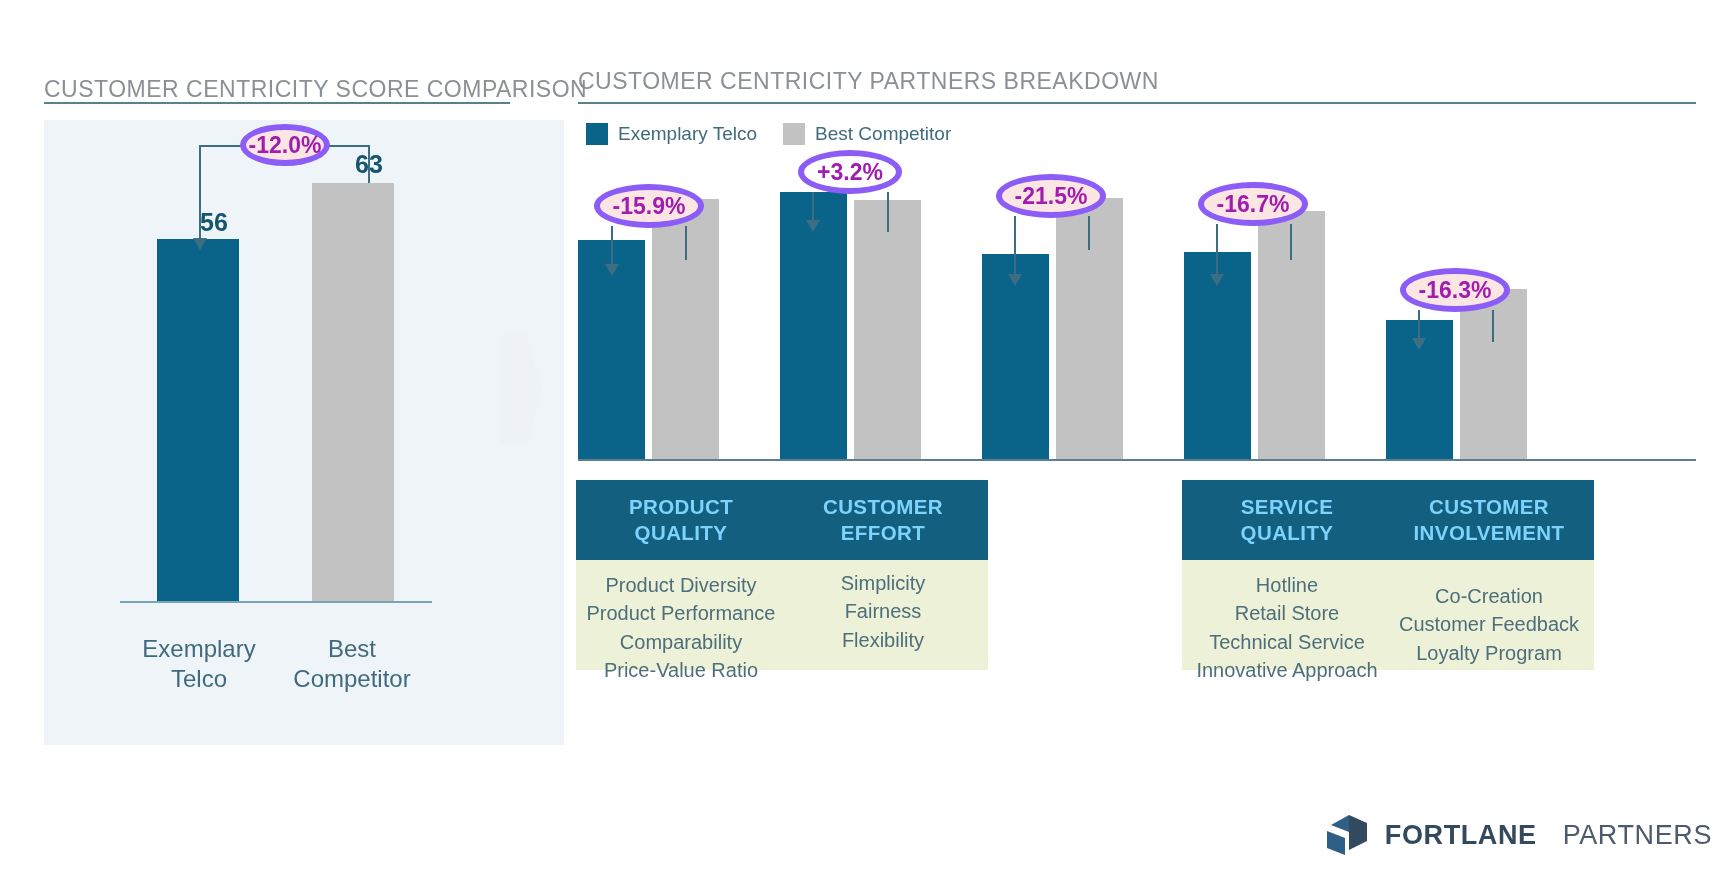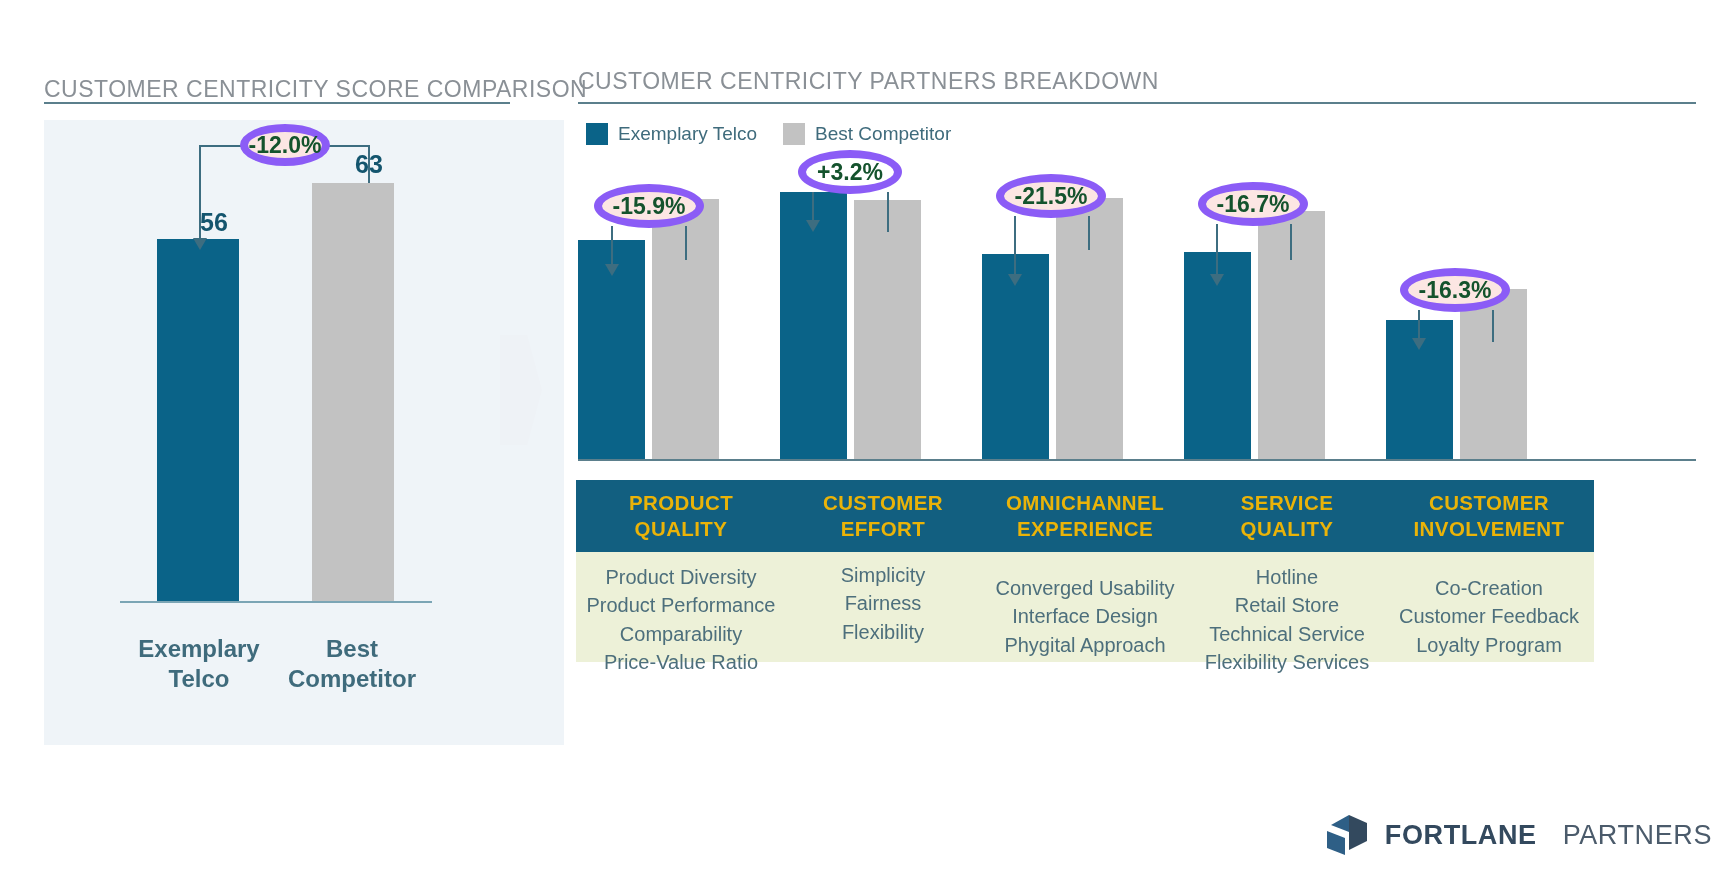--- a/index.html
+++ b/index.html
@@ -63,33 +63,32 @@
     height: 2px;
     background: #7ba5b5;
   }
 
   .cat-label {
     position: absolute;
     font-size: 24px;
     color: #3f6b7c;
     text-align: center;
     line-height: 1.22;
-    font-weight: bold;
   }
 
   
   .badge {
     position: absolute;
-    border: 8px solid #8b5cf6;
+    border: 6px solid #8b5cf6;
     border-radius: 50%;
     display: flex;
     align-items: center;
     justify-content: center;
     font-weight: bold;
-    color: #14532d;
+    color: #a21caf;
     box-sizing: border-box;
     z-index: 6;
   }
   .badge.neg { background: #fce6e3; }
   .badge.pos { background: #ffffff; }
 
   
   .conn {
     position: absolute;
     background: #3d6d80;
@@ -139,30 +138,30 @@
     color: #3f6b7c;
   }
   .legend-item { display: flex; align-items: center; gap: 10px; }
   .swatch { width: 22px; height: 22px; display: inline-block; }
   .gbar  { position: absolute; bottom: 0; }
 
   
   .dim-card { position: absolute; }
   .dim-head {
     background: #125f80;
-    color: #eab308;
+    color: #7dd3fc;
     font-weight: bold;
     font-size: 20.5px;
     letter-spacing: 0.4px;
     text-align: center;
     display: flex;
     align-items: center;
     justify-content: center;
     line-height: 1.25;
-    height: 72px;
+    height: 80px;
     white-space: pre-line;
   }
   .dim-body {
     background: #edf1d8;
     color: #4d6f7c;
     font-size: 20px;
     text-align: center;
     line-height: 1.42;
     padding: 11px 4px 12px 4px;
     white-space: pre-line;
@@ -280,35 +279,28 @@
   </div>
 
   <div class="dim-card" style="left:200px; top:360px; width:210px;">
     <div class="dim-head">CUSTOMER
 EFFORT</div>
     <div class="dim-body" style="height:110px; padding-top:9px;">Simplicity
 Fairness
 Flexibility</div>
   </div>
 
-  <div class="dim-card" style="left:402px; top:360px; width:210px;">
-    <div class="dim-head">OMNICHANNEL
-EXPERIENCE</div>
-    <div class="dim-body" style="height:110px; padding-top:22px;">Converged Usability
-Interface Design
-Phygital Approach</div>
-  </div>
 
   <div class="dim-card" style="left:604px; top:360px; width:210px;">
     <div class="dim-head">SERVICE
 QUALITY</div>
     <div class="dim-body" style="height:110px;">Hotline
 Retail Store
 Technical Service
-Flexibility Services</div>
+Innovative Approach</div>
   </div>
 
   <div class="dim-card" style="left:806px; top:360px; width:210px;">
     <div class="dim-head">CUSTOMER
 INVOLVEMENT</div>
     <div class="dim-body" style="height:110px; padding-top:22px;">Co-Creation
 Customer Feedback
 Loyalty Program</div>
   </div>
 </div>

